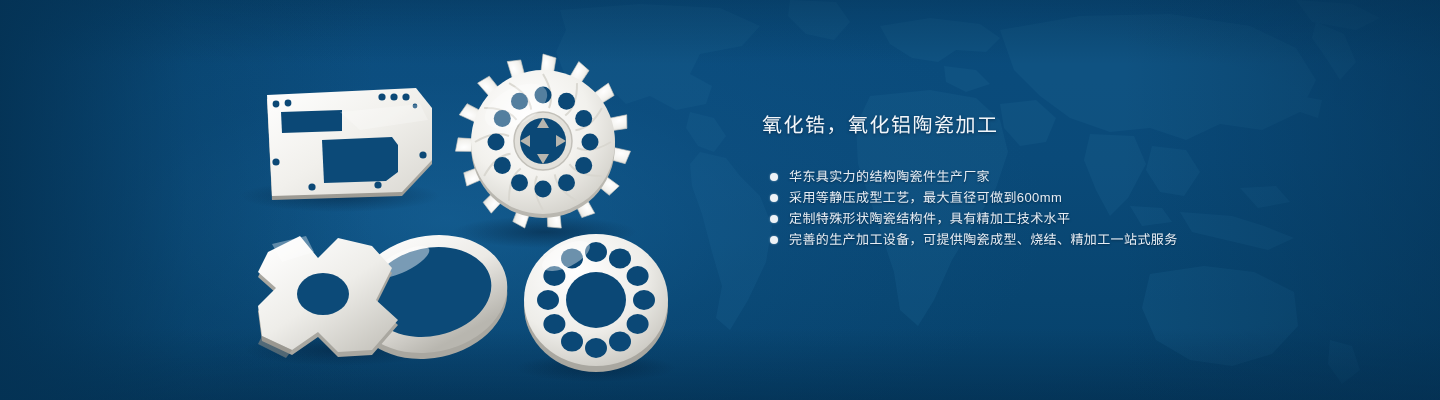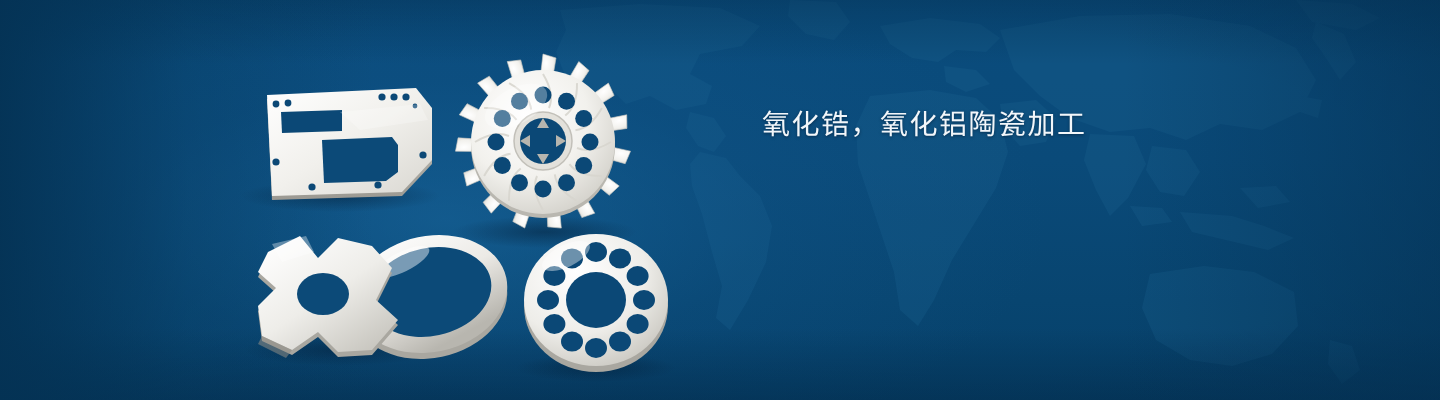--- a/index.html
+++ b/index.html
@@ -35,21 +35,21 @@
   .world-map{position:absolute;inset:0;opacity:.30;}
   .world-map path{fill:#1b628f;}
 
   
   .products{position:absolute;left:0;top:0;width:760px;height:400px;}
   .products svg{display:block;}
 
   
   .copy{position:absolute;left:762px;top:104px;width:620px;}
   .headline{
-    margin:0;font-size:28px;line-height:42px;font-weight:400;
+    margin:0;font-size:20px;line-height:42px;font-weight:400;
     color:#f2f6fa;letter-spacing:1.5px;
     text-shadow:0 1px 3px rgba(0,20,40,.55);
   }
   .bullets{list-style:none;margin:20px 0 0 8px;padding:0;}
   .bullet{
     display:flex;align-items:center;
     height:21px;margin-bottom:0;
   }
   .bullet + .bullet{margin-top:0;}
   .dot{
@@ -312,15 +312,33 @@
           </g>
         </g>
         <ellipse cx="566" cy="256" rx="26" ry="11" fill="#ffffff" opacity="0.4" transform="rotate(-26 566 256)"></ellipse>
       </g>
     </svg>
   </div>
 
   <div class="copy">
     <h1 class="headline">氧化锆，氧化铝陶瓷加工</h1>
 
+    <ul class="bullets">
+      <li class="bullet">
+        <span class="dot"></span>
+        <span class="btext">华东具实力的结构陶瓷件生产厂家</span>
+      </li>
+      <li class="bullet">
+        <span class="dot"></span>
+        <span class="btext">采用等静压成型工艺，最大直径可做到600mm</span>
+      </li>
+      <li class="bullet">
+        <span class="dot"></span>
+        <span class="btext">定制特殊形状陶瓷结构件，具有精加工技术水平</span>
+      </li>
+      <li class="bullet">
+        <span class="dot"></span>
+        <span class="btext">完善的生产加工设备，可提供陶瓷成型、烧结、精加工一站式服务</span>
+      </li>
+    </ul>
   </div>
 
 </div>
 
 </body></html>

